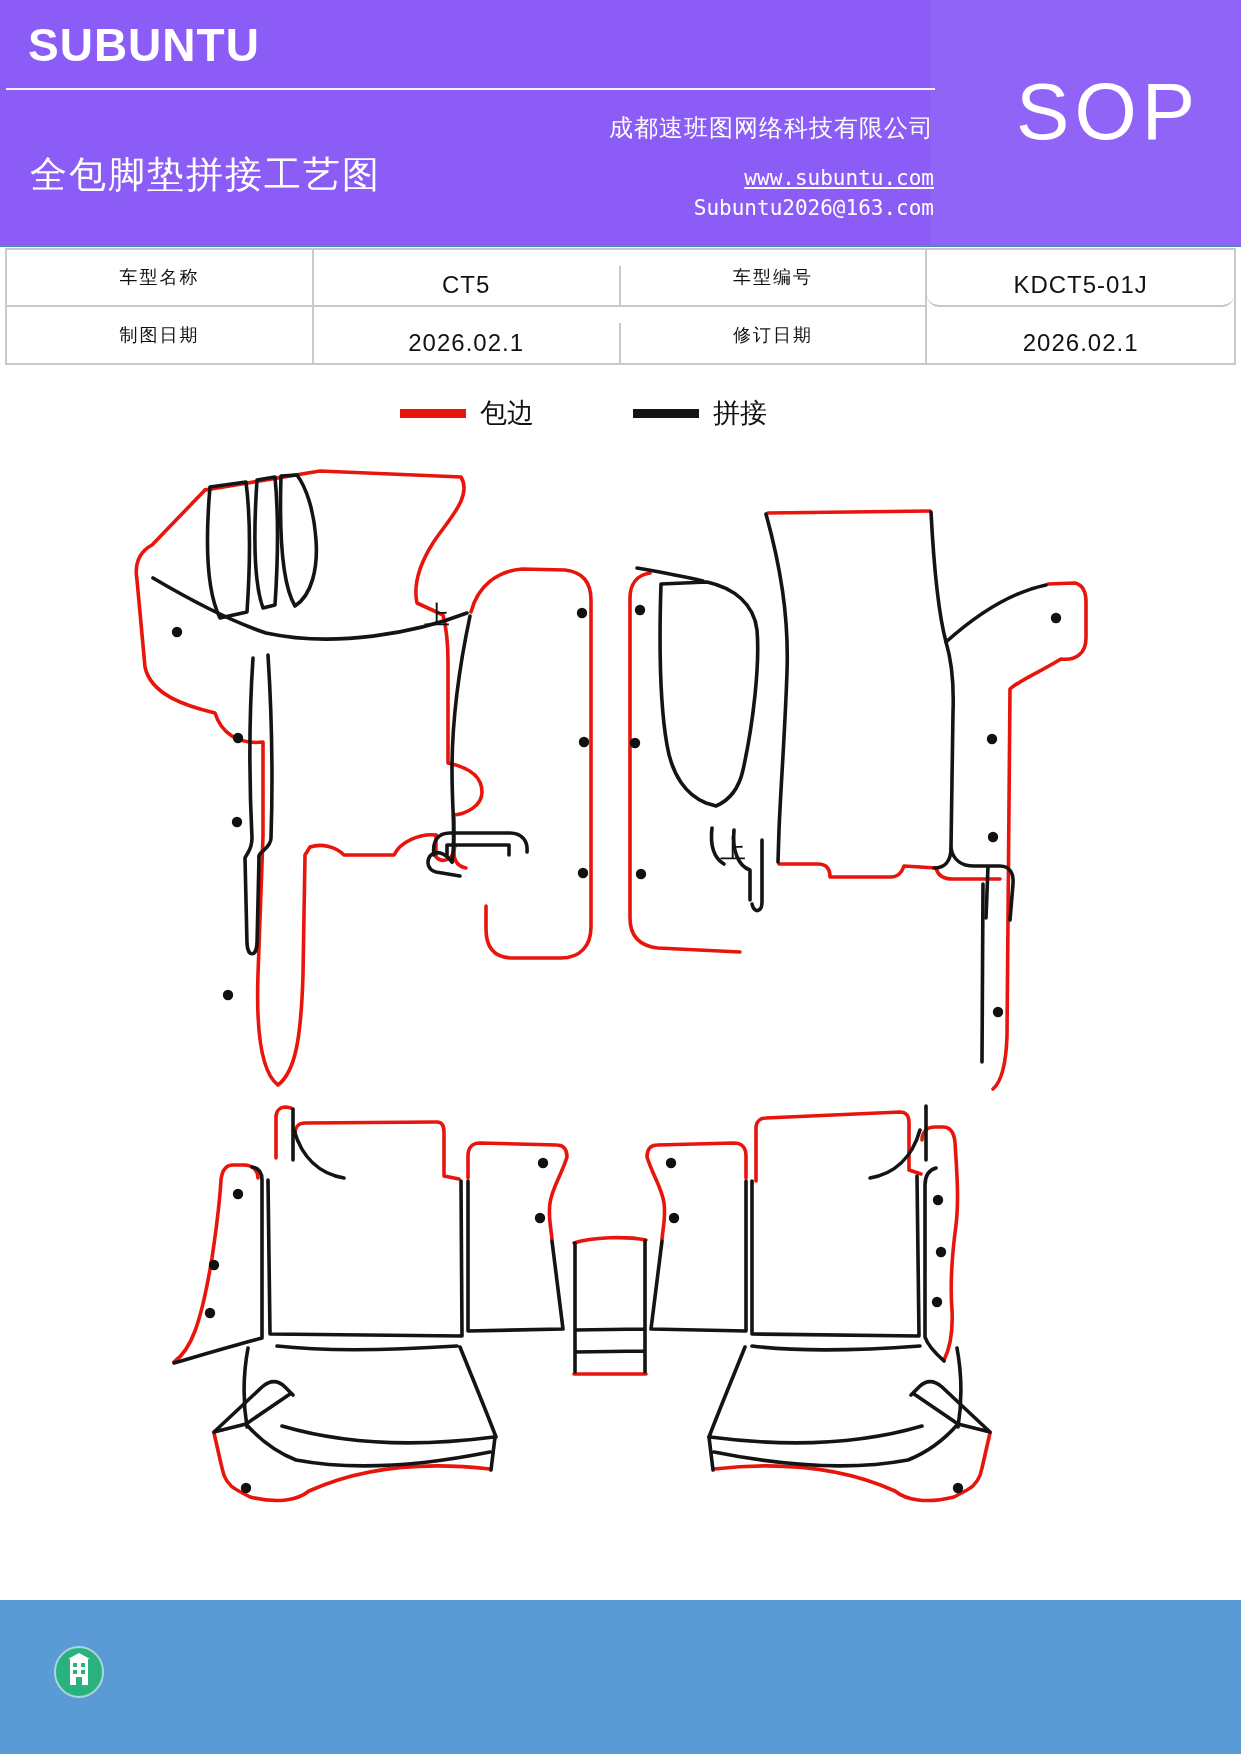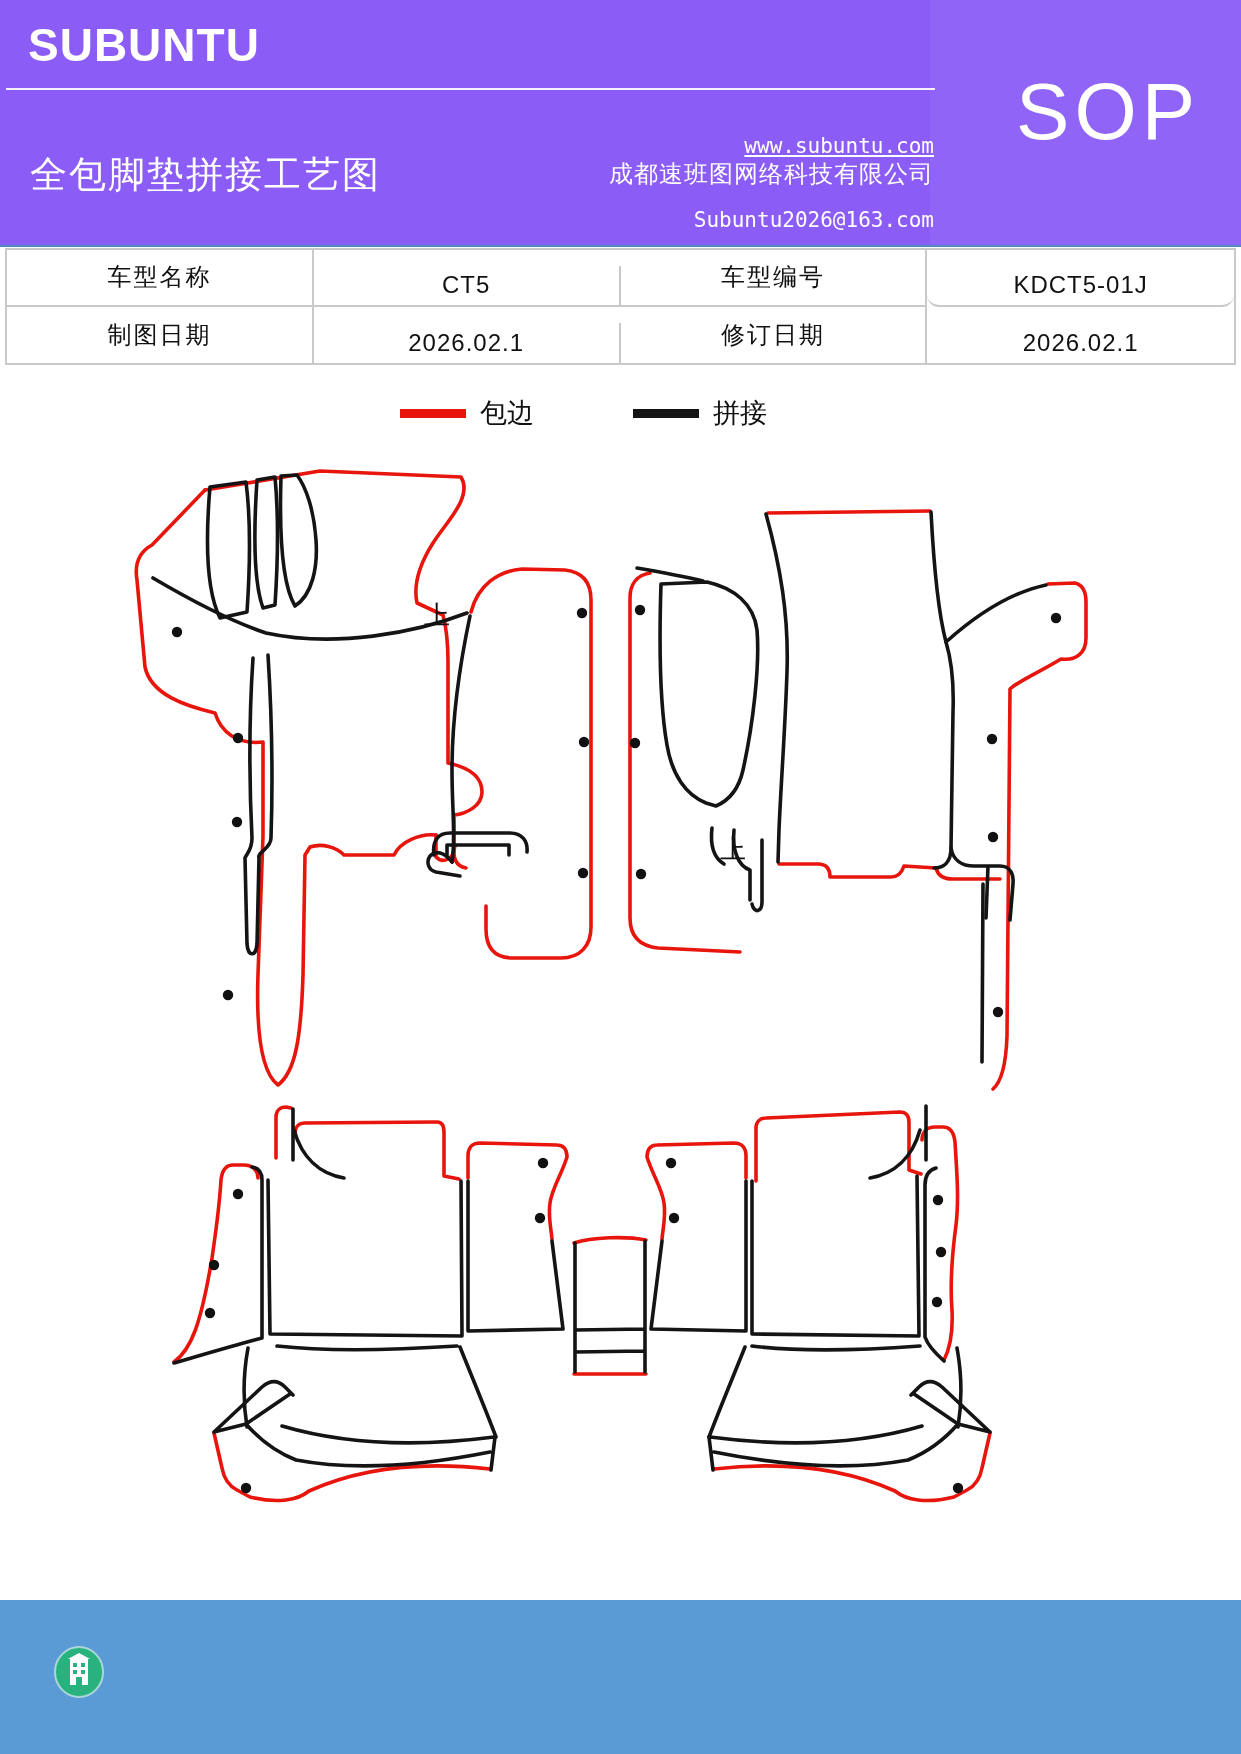--- a/index.html
+++ b/index.html
@@ -11,32 +11,32 @@
   #sop-block{position:absolute;left:930px;top:0;width:311px;height:245px;background:rgba(255,255,255,0.05);}
   #brand{position:absolute;left:28px;top:18px;color:#fff;font-size:46px;font-weight:800;
          letter-spacing:1px;font-family:"Liberation Sans",sans-serif;}
   #hline{position:absolute;left:6px;top:88px;width:929px;height:2px;background:rgba(255,255,255,0.92);}
   #doc-title{position:absolute;left:30px;top:150px;color:#fff;font-size:37px;
              font-family:"Liberation Serif",serif;letter-spacing:2px;}
   #head-right{position:absolute;right:307px;top:112px;width:520px;text-align:right;color:#fff;}
   #head-company{font-size:24px;font-family:"Liberation Serif",serif;letter-spacing:1px;}
   #head-web{margin-top:22px;font-size:21px;font-family:"DejaVu Sans Mono",monospace;
             text-decoration:underline;cursor:pointer;}
-  #head-mail{margin-top:18px;font-size:21px;font-family:"DejaVu Sans Mono",monospace;}
+  #head-mail{margin-top:6px;font-size:21px;font-family:"DejaVu Sans Mono",monospace;}
   #sop{position:absolute;right:41px;top:66px;color:#fff;font-size:80px;font-weight:400;
        letter-spacing:5px;font-family:"Liberation Sans",sans-serif;}
   
   #info-table{position:absolute;left:5px;top:248px;width:1231px;height:117px;
               display:grid;grid-template-columns:repeat(4,1fr);grid-template-rows:1fr 1fr;
               border:2px solid #c9c9c9;background:#fff;box-sizing:border-box;}
   .cell{display:flex;align-items:center;justify-content:center;border-right:2px solid #c9c9c9;
         border-bottom:2px solid #c9c9c9;color:#111;}
   .cell:nth-child(4n){border-right:none;border-radius:12px;}
   .cell:nth-child(n+5){border-bottom:none;}
-  .cell.zh{font-family:"Liberation Serif",serif;font-size:24px;letter-spacing:2px;}
+  .cell.zh{font-family:"Liberation Serif",serif;font-size:18px;letter-spacing:2px;}
   .cell.val{font-family:"Liberation Sans",sans-serif;font-size:24px;letter-spacing:1px;font-weight:500;margin-top:16px;}
   
   .legend-item{position:absolute;top:398px;height:30px;display:flex;align-items:center;justify-content:flex-end;}
   #legend-bind{left:400px;} #legend-splice{left:633px;}
   .sw{width:66px;height:9px;margin-right:14px;}
   .sw-red{background:#e8150d;} .sw-black{background:#141414;}
   .legend-label{font-family:"Liberation Serif",serif;font-size:27px;color:#111;}
   
   #mat-svg{position:absolute;left:0;top:0;width:1241px;height:1754px;}
   
@@ -47,22 +47,22 @@
 <body>
 
 <div id="page">
 
   <div id="banner">
     <div id="sop-block"></div>
     <div id="brand">SUBUNTU</div>
     <div id="hline"></div>
     <div id="doc-title">全包脚垫拼接工艺图</div>
     <div id="head-right">
+      <div id="head-company">成都速班图网络科技有限公司</div>
       <div id="head-web">www.subuntu.com</div>
-      <div id="head-company">成都速班图网络科技有限公司</div>
       <div id="head-mail">Subuntu2026@163.com</div>
     </div>
     <div id="sop">SOP</div>
   </div>
 
   <div id="info-table">
     <div class="cell zh">车型名称</div>
     <div class="cell val">CT5</div>
     <div class="cell zh">车型编号</div>
     <div class="cell val">KDCT5-01J</div>

